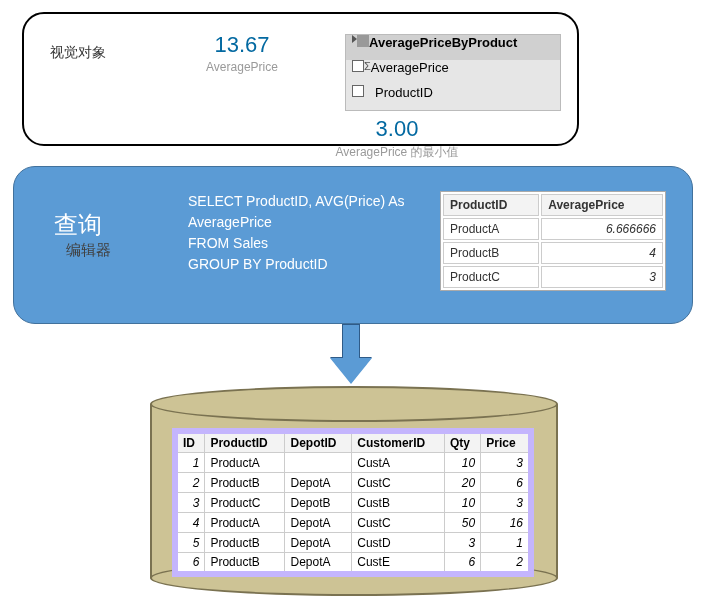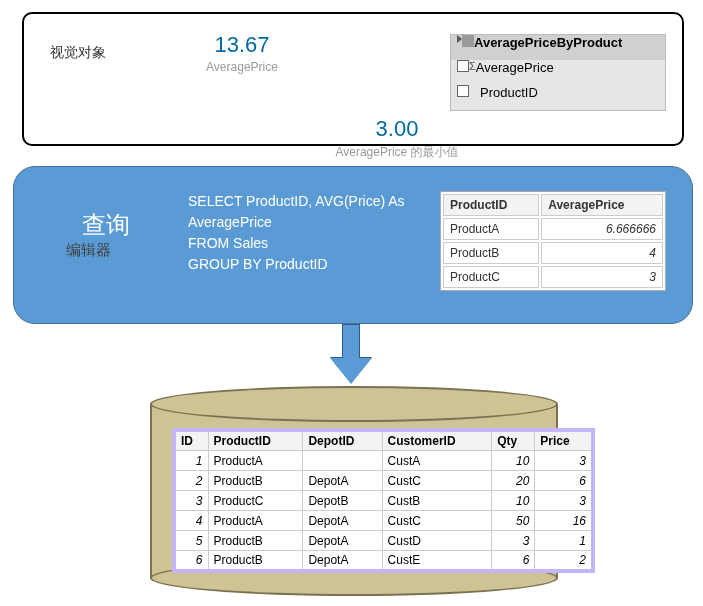--- a/index.html
+++ b/index.html
@@ -1,53 +1,53 @@
 <!DOCTYPE html>
 <html><head>
 <meta charset="utf-8">
 <style>
   * { box-sizing: border-box; margin: 0; padding: 0; }
   body { font-family: "Segoe UI", Arial, sans-serif; background: #fff; width: 703px; height: 606px; position: relative; }
 
   
-  .top-panel { position: absolute; left: 22px; top: 12px; width: 662px; height: 134px; border: 2px solid #000; border-radius: 10px; background: #fff; }
+  .top-panel { position: absolute; left: 22px; top: 12px; width: 557px; height: 134px; border: 2px solid #000; border-radius: 22px; background: #fff; }
   .top-label { position: absolute; left: 26px; top: 30px; font-size: 14px; color: #333; }
   .metric-box { position: absolute; text-align: center; }
   .metric-value { font-size: 22px; color: #0369a1; }
   .metric-label { font-size: 12px; color: #9a9a9a; margin-top: 2px; }
   .fields-panel { position: absolute; right: 16px; top: 20px; width: 216px; background: #e6e6e6; border: 1px solid #bbb; font-size: 13px; }
   .fields-row { display: flex; height: 25px; padding: 0 6px; }
   .fields-row.header { background: #d0d0d0; font-weight: 600; }
   .chk { width: 12px; height: 12px; border: 1px solid #666; background: #fff; display: inline-block; }
   .tri { width: 0; height: 0; border-top: 4px solid transparent; border-bottom: 4px solid transparent; border-left: 5px solid #555; display:inline-block; }
   .tbl-icon { width: 12px; height: 12px; background: #999; display:inline-block; }
   .sig-icon { font-size: 11px; color: #555; }
 
   
   .mid-panel { position: absolute; left: 13px; top: 166px; width: 680px; height: 158px; background: #5b9bd5; border: 1px solid #41719c; border-radius: 22px; color: #fff; }
-  .mid-label-1 { position: absolute; left: 68px; top: 42px; font-size: 24px; color: #fff; font-weight: 300; }
+  .mid-label-1 { position: absolute; left: 40px; top: 42px; font-size: 24px; color: #fff; font-weight: 300; }
   .mid-label-2 { position: absolute; left: 52px; top: 74px; font-size: 15px; color: #404040; font-family: Liberation Serif, serif; }
   .sql-text { position: absolute; left: 174px; top: 24px; font-size: 14px; color: #fff; line-height: 1.5; width: 240px; }
   .result-table { position: absolute; right: 26px; top: 24px; width: 226px; background: #fff; color: #333; border: 1px solid #aaa; font-size: 12px; }
   .result-table th, .result-table td { border: 1px solid #ccc; padding: 3px 6px; text-align: left; height: 22px; }
   .result-table th { background: #f3f3f3; font-weight: 600; }
   .result-table td.num { text-align: right; font-style: italic; }
 
   
   .arrow { position: absolute; left: 330px; top: 324px; width: 42px; height: 62px; }
   .arrow-stem { position:absolute; left:12px; top:0; width:18px; height:36px; background:#5b9bd5; border:1px solid #2f5b88; }
   .arrow-head { position:absolute; left:0; top:34px; width:0; height:0; border-left:21px solid transparent; border-right:21px solid transparent; border-top:26px solid #5b9bd5; }
   .arrow-head::after { content:""; position:absolute; left:-21px; top:-27px; width:0;height:0; border-left:21px solid transparent; border-right:21px solid transparent; border-top:26px solid #2f5b88; z-index:-1; }
 
   
   .cylinder { position: absolute; left: 150px; top: 386px; width: 408px; height: 210px; }
   .cyl-body { position:absolute; left:0; top:18px; width:408px; height:174px; background:#cdc395; border-left:2px solid #7a7251; border-right:2px solid #7a7251; }
   .cyl-top { position:absolute; left:0; top:0; width:408px; height:36px; background:#cdc395; border:2px solid #7a7251; border-radius:50%/50%; z-index:2; }
   .cyl-bot { position:absolute; left:0; bottom:0; width:408px; height:36px; background:#cdc395; border:2px solid #7a7251; border-radius:50%/50%; }
-  .db-table { position:absolute; left:22px; top:42px; width:423px; background:#fff; border:4px solid #c4b5fd; font-size:12px; z-index:3; border-collapse:collapse;}
+  .db-table { position:absolute; left:22px; top:42px; width:362px; background:#fff; border:6px solid #c4b5fd; font-size:12px; z-index:3; border-collapse:collapse;}
   .db-table th, .db-table td { border:1px solid #ccc; padding:2px 5px; height:20px; text-align:left; }
   .db-table th { background:#f3f3f3; font-weight:600; }
   .db-table td.r { text-align:right; font-style:italic; }
 </style>
 </head>
 <body>
 
 <div class="top-panel">
   <div class="top-label">视觉对象</div>
 

